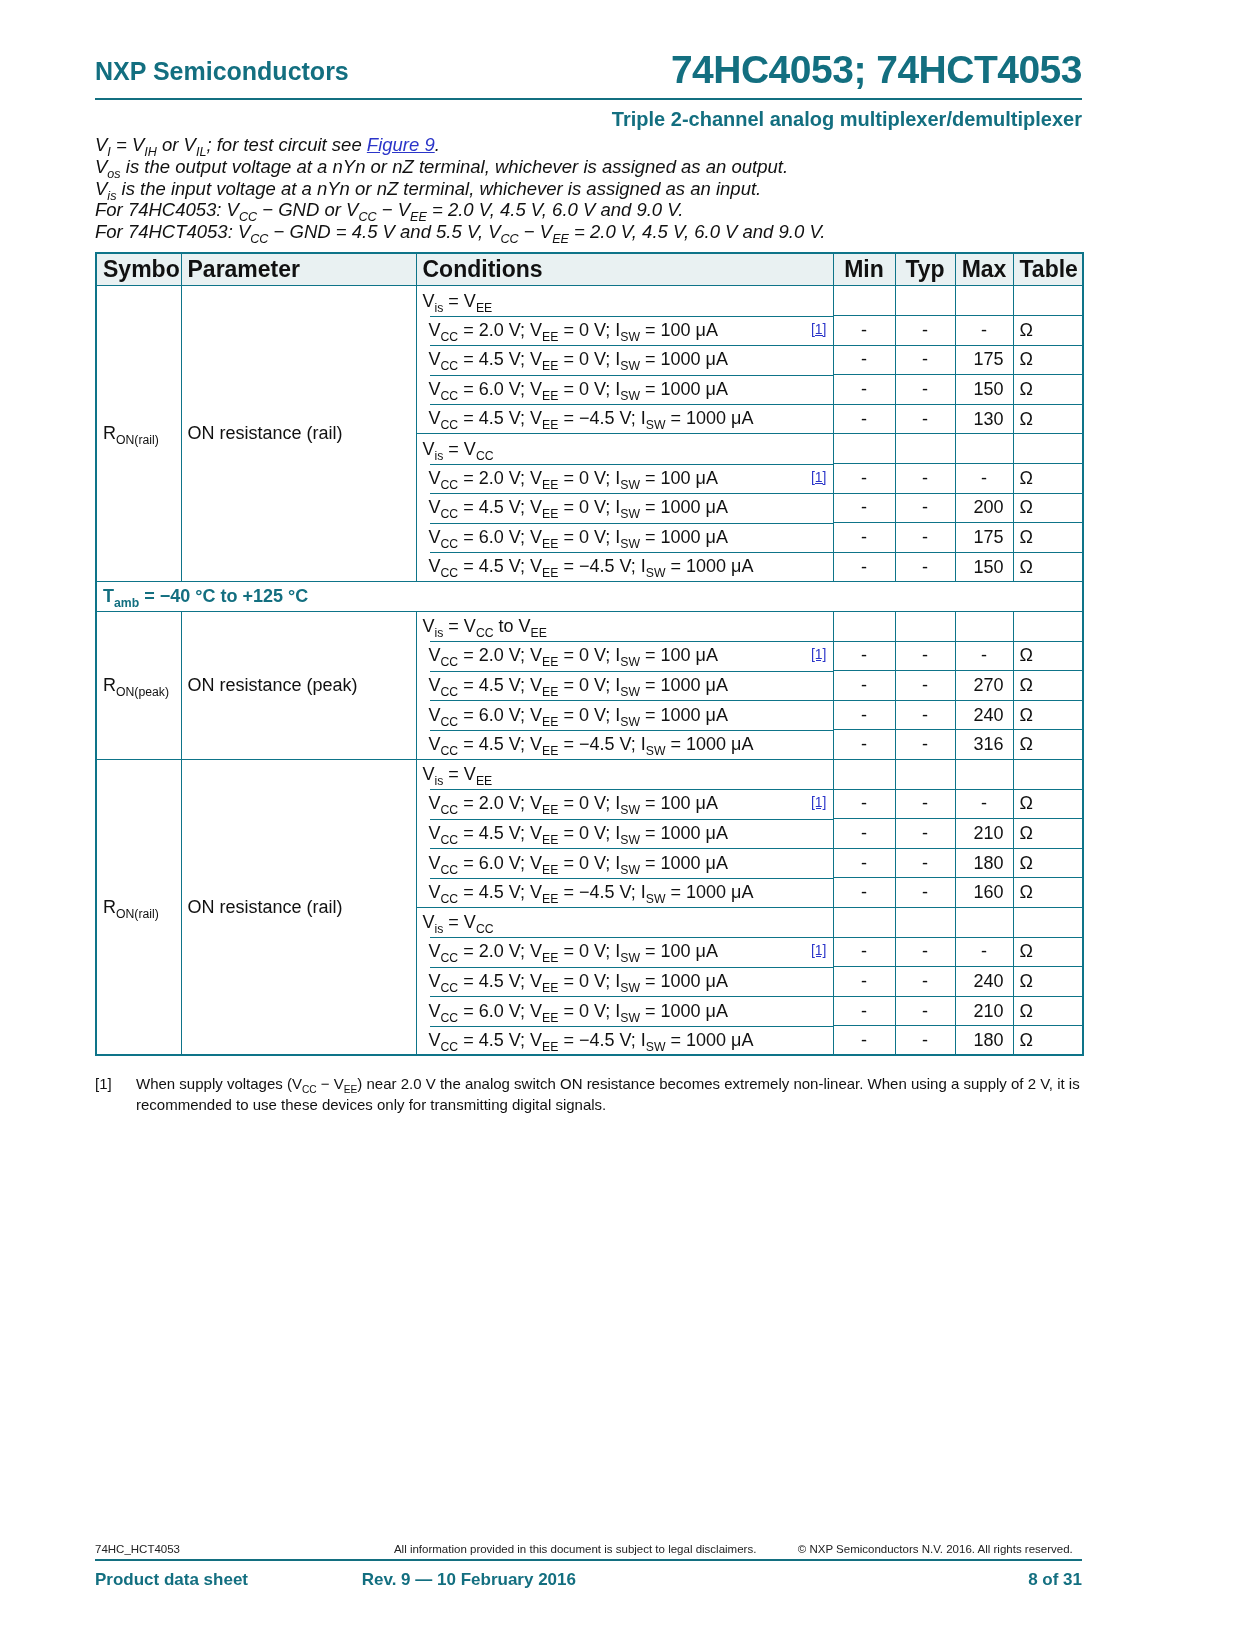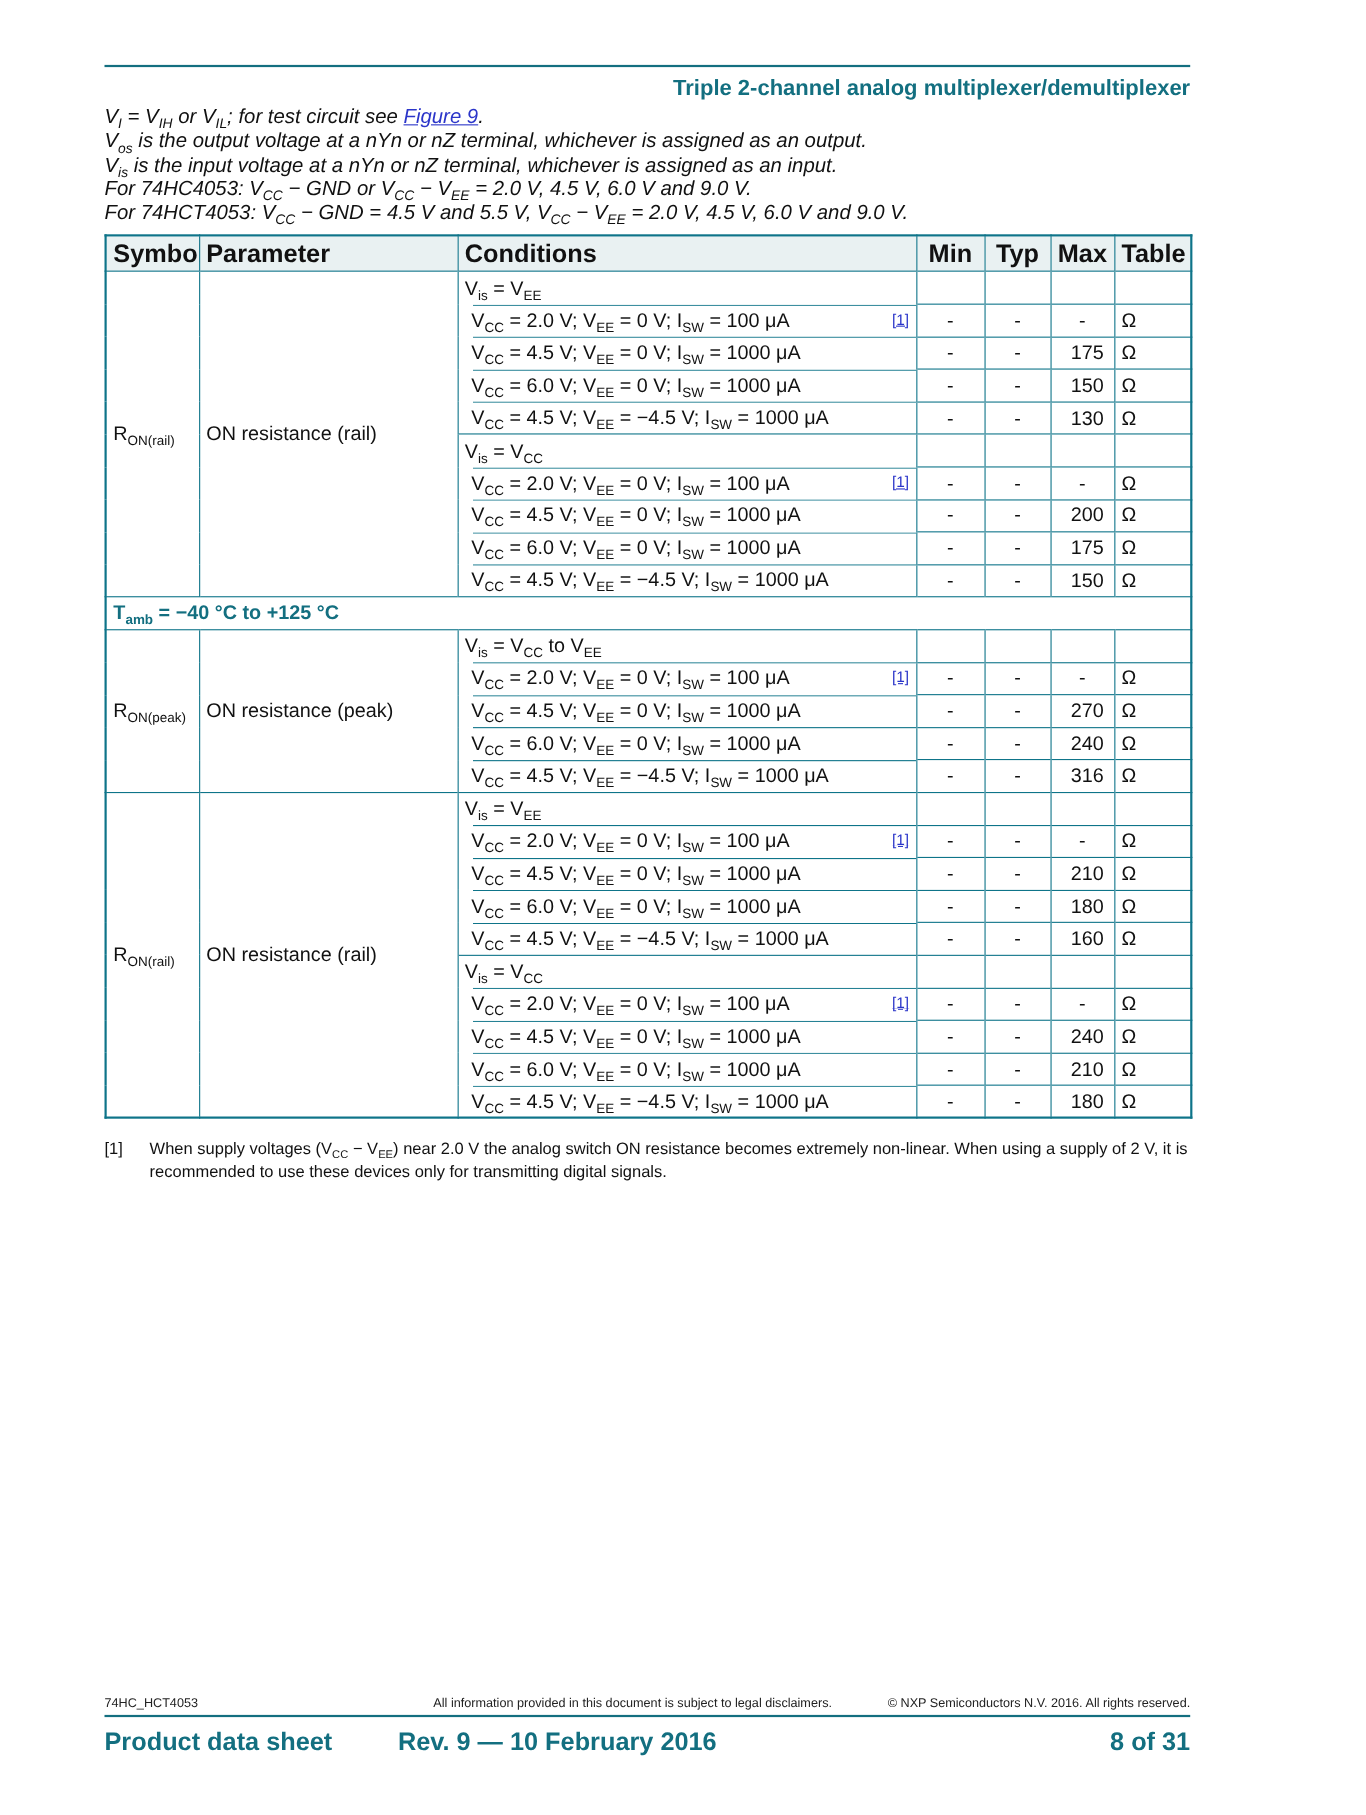--- a/index.html
+++ b/index.html
@@ -50,32 +50,36 @@
   .footnotes{margin-top:17px;font-size:15px;line-height:21px}
   .footnote{display:flex}
   .fn-id{width:41px;flex:none}
   .fn-text{flex:1}
 
   
   .footer{position:absolute;left:95px;width:987px;top:1543px}
   .f-small{display:flex;font-size:11.5px;color:#222;align-items:baseline}
   .f-small .l{flex:1;text-align:left}
   .f-small .c{flex:1.6;text-align:center}
-  .f-small .r{flex:1.1;text-align:right}
+  .f-small .r{flex:1.1;text-align:center}
   .f-rule{border-top:2px solid var(--teal);margin-top:4px}
-  .f-bold{display:flex;margin-top:9px;color:var(--teal);font-weight:bold;font-size:23px;align-items:baseline}
+  .f-bold{display:flex;margin-top:9px;color:var(--teal);font-weight:bold;font-size:17px;align-items:baseline}
   .f-bold .l{flex:1;text-align:left}
   .f-bold .c{flex:1.6;text-align:left}
   .f-bold .r{flex:1.1;text-align:right}
 </style>
 </head>
 <body>
 
 <div class="content">
 
+  <div class="hdr-row">
+    <div class="vendor">NXP Semiconductors</div>
+    <div class="part">74HC4053; 74HCT4053</div>
+  </div>
   <div class="hdr-rule"></div>
   <div class="subtitle">Triple 2-channel analog multiplexer/demultiplexer</div>
 
 
   <div class="preamble">
       <div class="pre-line">V<sub>I</sub> = V<sub>IH</sub> or V<sub>IL</sub>; for test circuit see <a class="doclink">Figure 9</a>.</div>
       <div class="pre-line">V<sub>os</sub> is the output voltage at a nYn or nZ terminal, whichever is assigned as an output.</div>
       <div class="pre-line">V<sub>is</sub> is the input voltage at a nYn or nZ terminal, whichever is assigned as an input.</div>
       <div class="pre-line">For 74HC4053: V<sub>CC</sub> − GND or V<sub>CC</sub> − V<sub>EE</sub> = 2.0 V, 4.5 V, 6.0 V and 9.0 V.</div>
       <div class="pre-line">For 74HCT4053: V<sub>CC</sub> − GND = 4.5 V and 5.5 V, V<sub>CC</sub> − V<sub>EE</sub> = 2.0 V, 4.5 V, 6.0 V and 9.0 V.</div>

